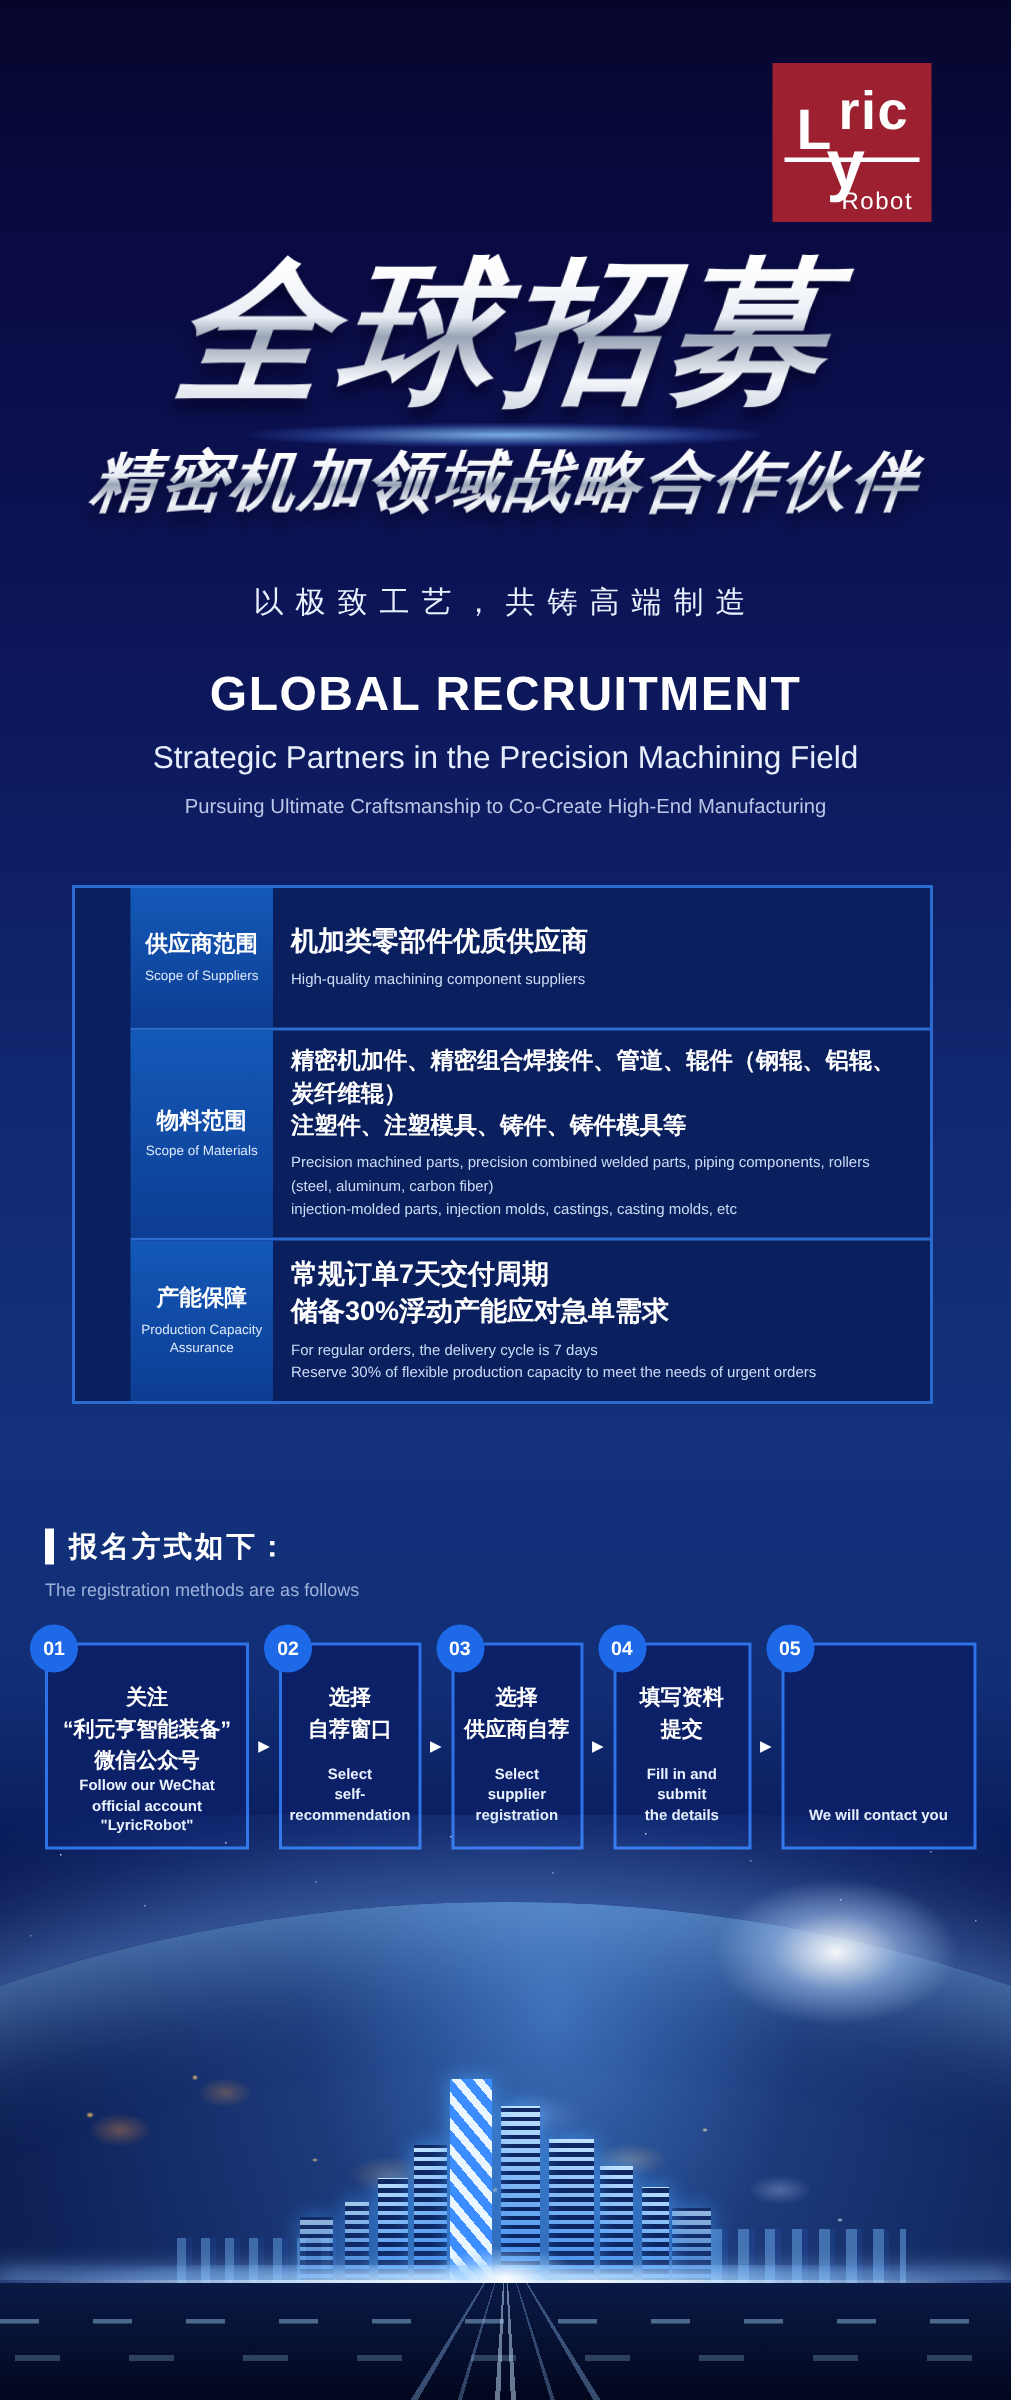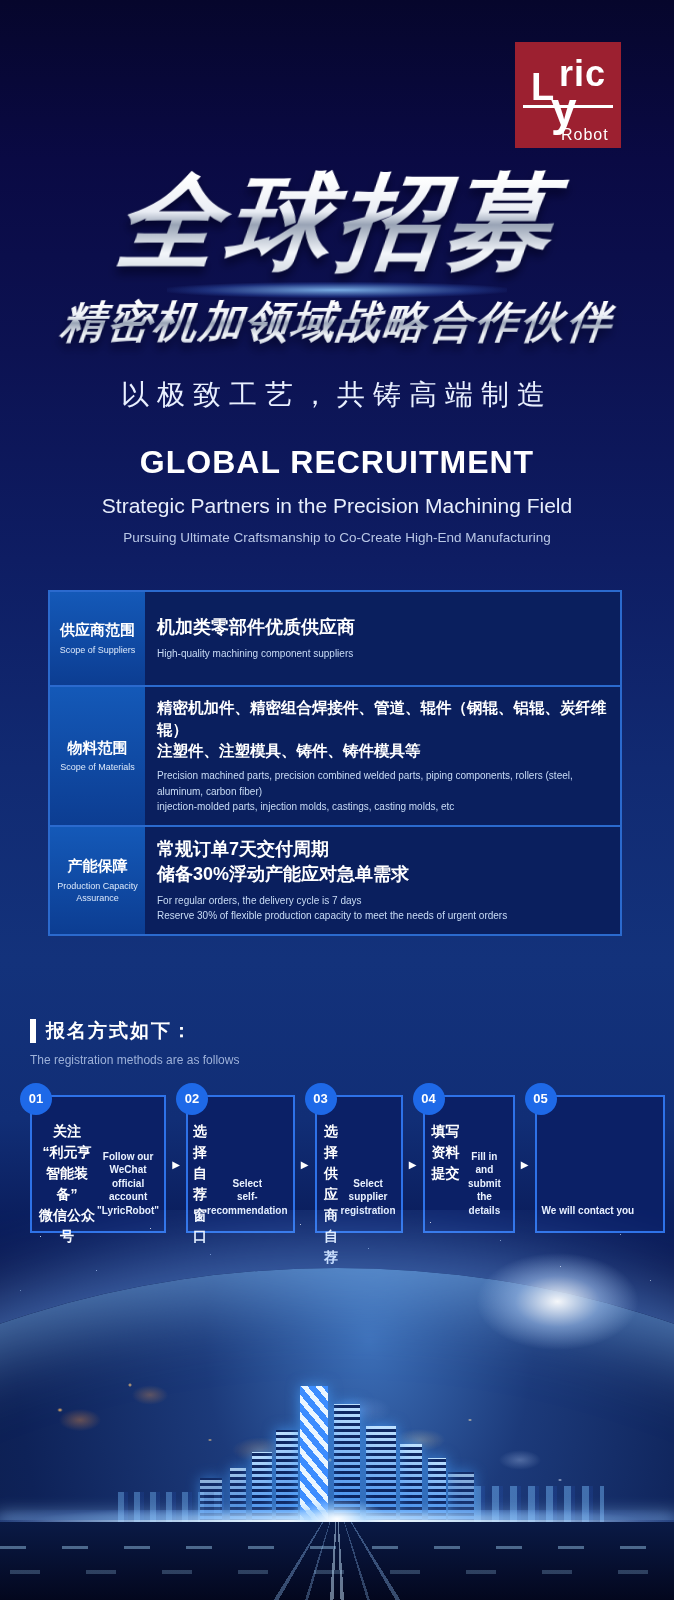--- a/index.html
+++ b/index.html
@@ -26,27 +26,27 @@
   .metal{
     font-weight:900; font-style:italic;
     background:linear-gradient(180deg,#ffffff 8%,#e9edf4 40%,#98a3b5 52%,#f3f6fa 78%,#cfd6e0 100%);
     -webkit-background-clip:text; background-clip:text; color:transparent;
     filter:drop-shadow(0 7px 5px rgba(0,0,25,.6));
   }
   .hero-title{ top:168px; font-size:104px; line-height:1.05; letter-spacing:6px; transform:skewX(-6deg); }
   .title-flare{ top:282px; left:167px; width:340px; height:16px;
     background:radial-gradient(ellipse at 50% 50%, rgba(140,200,255,.85), rgba(80,140,255,.25) 55%, transparent 75%); }
   .hero-sub{ top:298px; font-size:44px; line-height:1.1; letter-spacing:2px; transform:skewX(-6deg); }
-  .tagline{ top:376px; font-size:28px; letter-spacing:8px; color:#e9f0ff; font-weight:400; }
+  .tagline{ top:388px; font-size:20px; letter-spacing:8px; color:#e9f0ff; font-weight:400; }
   .en-title{ top:444px; font-size:32px; letter-spacing:1px; color:#ffffff; font-weight:600; }
   .en-sub{ top:494px; font-size:21px; color:#e7eefb; font-weight:400; }
   .en-tag{ top:530px; font-size:13.5px; color:#b9c7e6; }
 
   
-  .itable{ left:48px; top:590px; width:574px; border:2px solid #2b6ace; background:#0a1f5e; }
+  .itable{ left:48px; top:590px; width:574px; border:2px solid #2b6ace; background:#0a1f5e;padding-left:37px; }
   .irow{ display:flex; border-bottom:2px solid #2b6ace; }
   .irow:last-child{ border-bottom:none; }
   .lcell{ flex:0 0 95px; background:linear-gradient(180deg,#1459b8,#0c3d92);
     display:flex; flex-direction:column; justify-content:center; align-items:center;
     text-align:center; padding:8px 4px; }
   .lzh{ font-size:15px; font-weight:bold; color:#fff; line-height:1.3; }
   .len{ font-size:9px; color:#dce9fb; margin-top:5px; line-height:1.3; }
   .ccell{ flex:1; padding:10px 12px; display:flex; flex-direction:column; justify-content:center; }
   .czh{ font-size:18px; font-weight:bold; color:#fff; line-height:1.4; }
   .czh.small{ font-size:15.5px; }
@@ -54,21 +54,21 @@
   .r1{ min-height:95px; } .r2{ min-height:103px; } .r3{ min-height:86px; } .r4{ min-height:103px; }
 
   
   .reg-head{ left:30px; top:1018px; display:flex; align-items:center; }
   .reg-bar{ width:6px; height:24px; background:#fff; margin-right:10px; }
   .reg-title{ font-size:19px; font-weight:bold; color:#fff; letter-spacing:2px; }
   .reg-sub{ left:30px; top:1053px; font-size:12px; color:#9db1d9; }
 
   .steps{ left:30px; top:1095px; width:614px; height:138px; display:flex; }
   .step{ position:relative; border:2px solid #2e72e8; background:#0b2066;
-    text-align:center; padding:20px 5px 8px; display:flex; flex-direction:row; }
+    text-align:center; padding:20px 5px 8px; display:flex; flex-direction:column; }
   .s1{ flex:0 0 136px; } .s2{ flex:0 0 88px; } .s3{ flex:0 0 88px; }
   .s4{ flex:0 0 92px; } .s5{ flex:0 0 130px; }
   .step-num{ position:absolute; left:-12px; top:-14px; width:32px; height:32px; border-radius:50%;
     background:#1e69e8; color:#fff; font-weight:bold; font-size:13px; line-height:32px; text-align:center; }
   .step-zh{ font-size:14px; font-weight:bold; color:#fff; line-height:1.5; margin-top:4px; }
   .step-en{ font-size:10px; font-weight:bold; color:#eaf2ff; line-height:1.35; margin-top:auto; margin-bottom:6px; }
   .sarrow{ flex:0 0 20px; align-self:center; color:#fff; font-size:10px; text-align:center; }
 
   
   .scene{ left:0; top:1210px; width:674px; height:390px; overflow:hidden; }

